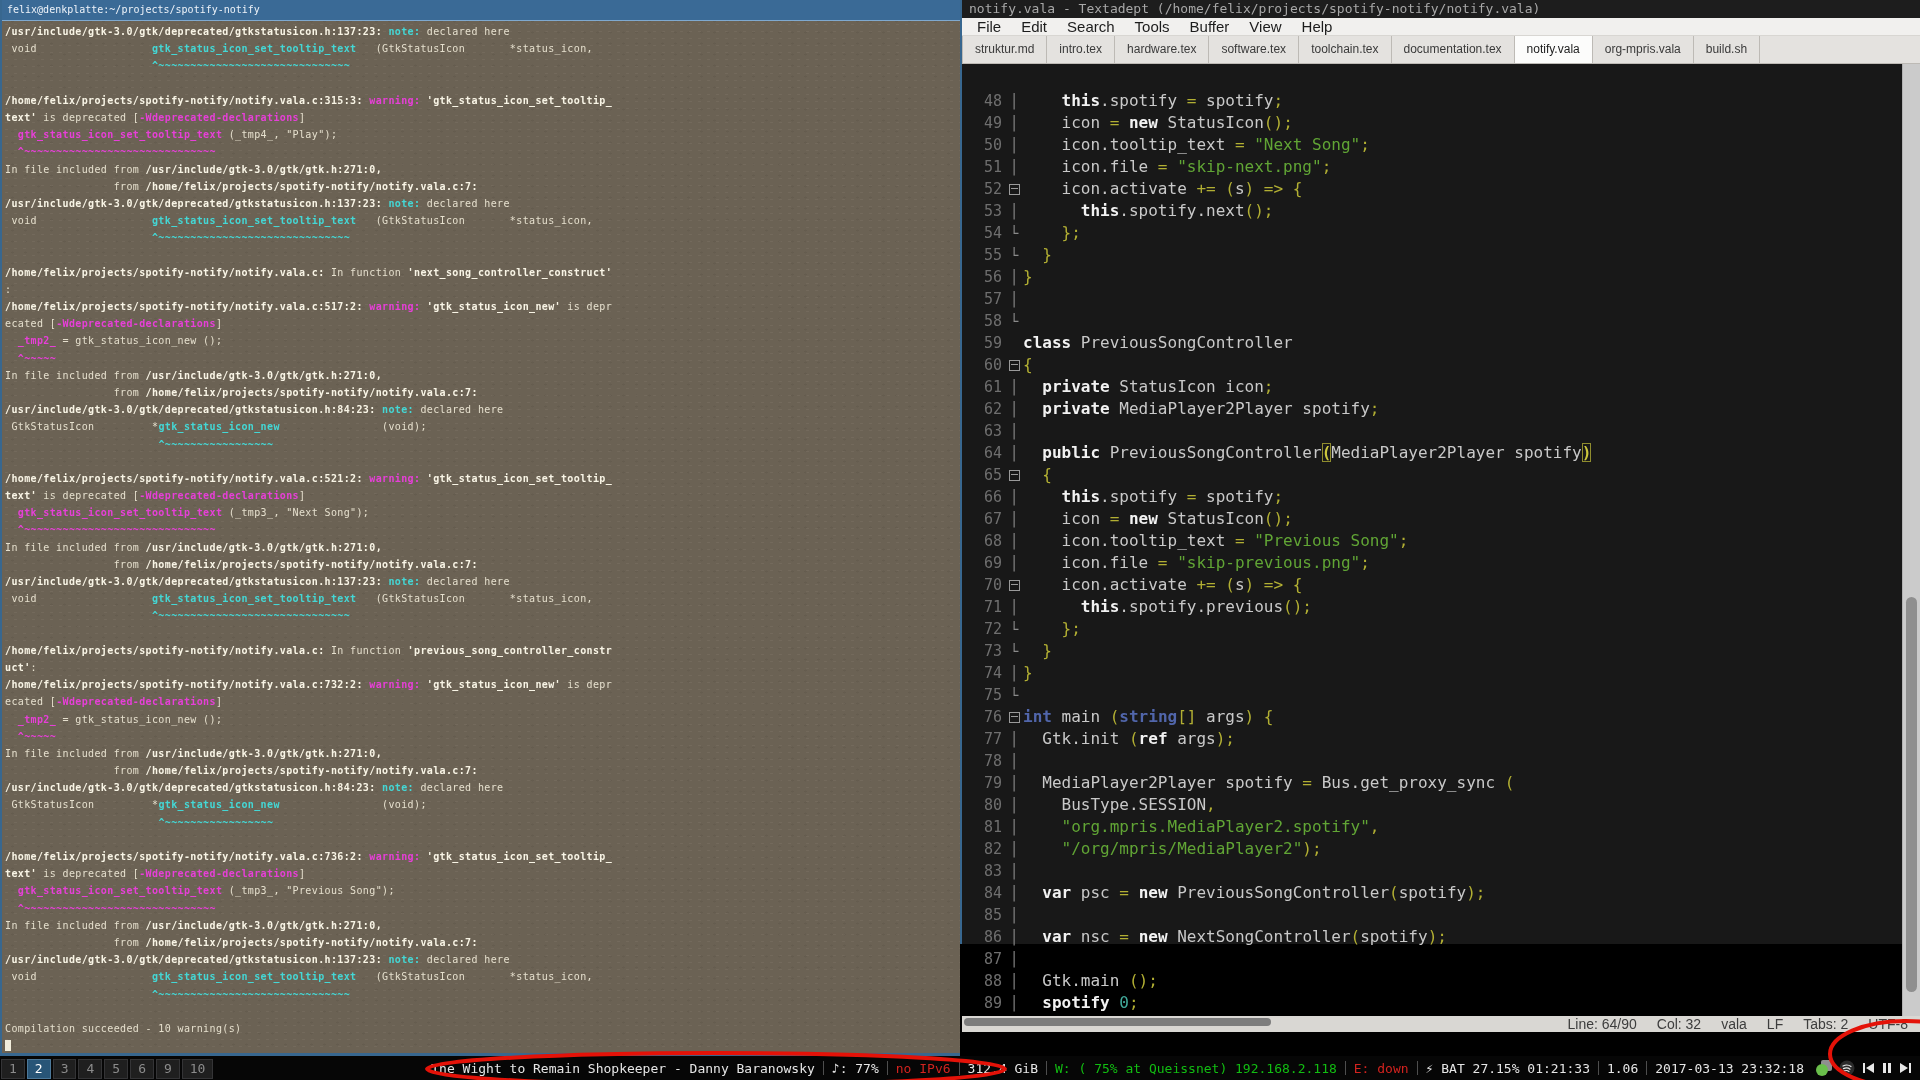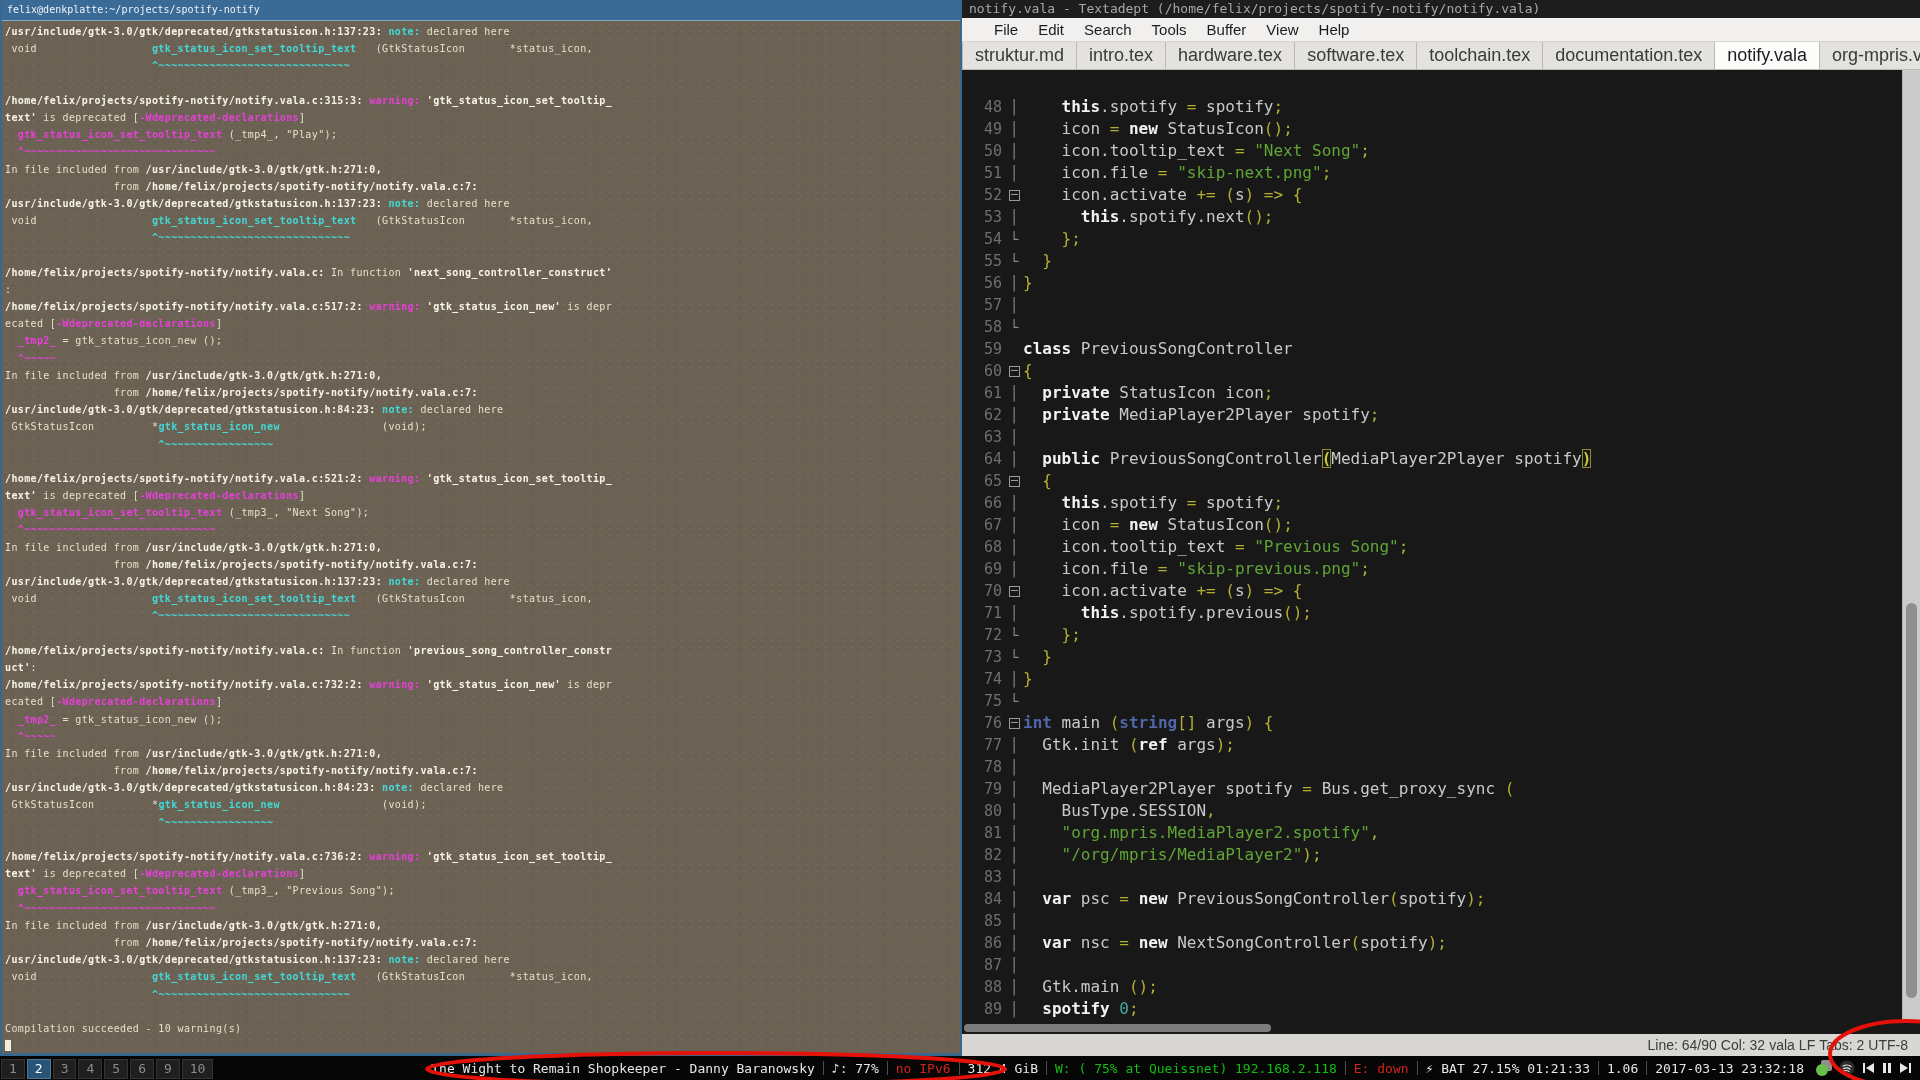--- a/index.html
+++ b/index.html
@@ -14,48 +14,48 @@
   .term-title{height:20px;line-height:20px;background:#3a6a96;border-bottom:1px solid #7fa9cf;
     color:#eef3f9;font-size:10px;padding-left:5px;white-space:pre;}
   .term-body{padding:2px 0 0 3px;}
   .tl{height:17.2px;line-height:17.2px;font-size:10px;letter-spacing:0.37px;white-space:pre;color:#e6e0ce;overflow:hidden;}
   .tl .b{color:#f9f5e6;font-weight:bold;}
   .tl .c{color:#44d7d5;font-weight:bold;}
   .tl .m{color:#e73fd8;font-weight:bold;}
   .tl .cur{background:#f2eedd;color:#f2eedd;}
 
   
-  .editor{position:absolute;left:960px;top:0;width:960px;height:1056px;box-sizing:border-box;
+  .editor{position:absolute;left:960px;top:0;width:960px;height:944px;box-sizing:border-box;
     border-left:2px solid #38678f;background:#181818;display:flex;flex-direction:column;}
   .ed-title{height:18px;line-height:18px;background:#1d1d1d;color:#a8a8a8;font-size:13px;padding-left:7px;white-space:pre;}
-  .ed-menubar{height:24px;background:#f1f0ee;border-bottom:1px solid #d8d6d2;display:flex;align-items:center;padding-left:22px;}
+  .ed-menubar{height:24px;background:#f1f0ee;border-bottom:1px solid #d8d6d2;display:flex;align-items:center;padding-left:5px;}
   .menu-item{font-family:"Liberation Sans",sans-serif;font-size:15px;color:#1c1c1c;padding:0 10px;}
   .ed-tabbar{height:27px;background:#e4e2df;display:flex;border-bottom:1px solid #bdbab5;font-family:"Liberation Sans",sans-serif;}
-  .tab{font-size:18px;color:#3a3a3a;padding:0 12px;line-height:27px;border-right:1px solid #bdbab5;white-space:nowrap;}
+  .tab{font-size:12px;color:#3a3a3a;padding:0 12px;line-height:27px;border-right:1px solid #bdbab5;white-space:nowrap;}
   .tab:first-child{border-left:1px solid #bdbab5;}
   .tab.active{background:#fcfcfb;color:#1e1e1e;}
   .ed-main{flex:none;height:952px;display:flex;overflow:hidden;}
   .ed-code{flex:1;overflow:hidden;padding-top:6px;margin-top:20px;}
   .cl{display:flex;height:22px;line-height:22px;font-size:16px;}
   .ln{width:40px;text-align:right;color:#6f6f6f;font-size:15px;flex:none;padding-right:3px;}
   .fold{width:18px;flex:none;color:#8a8a8a;font-size:14px;text-align:center;}
   .fb{display:inline-block;width:9px;height:9px;border:1px solid #9a9a9a;position:relative;top:1px;}
   .fb::after{content:"";position:absolute;left:1px;right:1px;top:3px;height:1px;background:#9a9a9a;}
   .ct{white-space:pre;color:#c9c9c9;}
   .ct .k{color:#f2f2f2;font-weight:bold;}
   .ct .t{color:#5166ab;font-weight:bold;}
   .ct .s{color:#61a535;}
   .ct .o{color:#b2af33;}
   .ct .n{color:#42ab9c;}
   .ct .mb{color:#cbc63d;font-weight:bold;box-shadow:inset 0 0 0 1px #8f8c2e;}
   .ed-vscroll{width:17px;flex:none;background:#cbcbcb;border-left:1px solid #b2b2b2;position:relative;}
   .ed-vthumb{position:absolute;left:3px;right:3px;top:56%;height:41.5%;background:#8f8f8f;border-radius:6px;}
   .ed-hscroll{height:12px;background:#181818;position:relative;}
   .ed-hthumb{position:absolute;left:2px;top:2px;height:8px;width:32%;background:#7d7d7d;border-radius:4px;}
-  .ed-status{height:23px;background:#d9d7d3;display:flex;justify-content:flex-end;align-items:center;gap:4px;
+  .ed-status{height:23px;background:#d9d7d3;display:flex;justify-content:flex-end;align-items:center;gap:20px;
     padding-right:12px;font-family:"Liberation Sans",sans-serif;font-size:14px;color:#3d3d3d;}
 
   
   .i3bar{position:absolute;left:0;bottom:0;width:1920px;height:24px;background:#060606;display:flex;align-items:center;font-size:13px;}
   .ws{height:18px;line-height:18px;padding:0 7px;margin:1px 1px 0 1px;background:#1f1f1f;border:1px solid #343436;color:#8b8b8b;}
   .ws.focused{background:#285577;border-color:#4c7899;color:#ffffff;}
   .i3status{margin-left:auto;display:flex;align-items:center;height:100%;}
   .seg{padding:0 8px;white-space:pre;}
   .sep{width:1px;height:14px;background:#4e4e4e;flex:none;}
   .tray{display:flex;align-items:center;gap:7px;padding:0 8px 0 4px;height:100%;}

